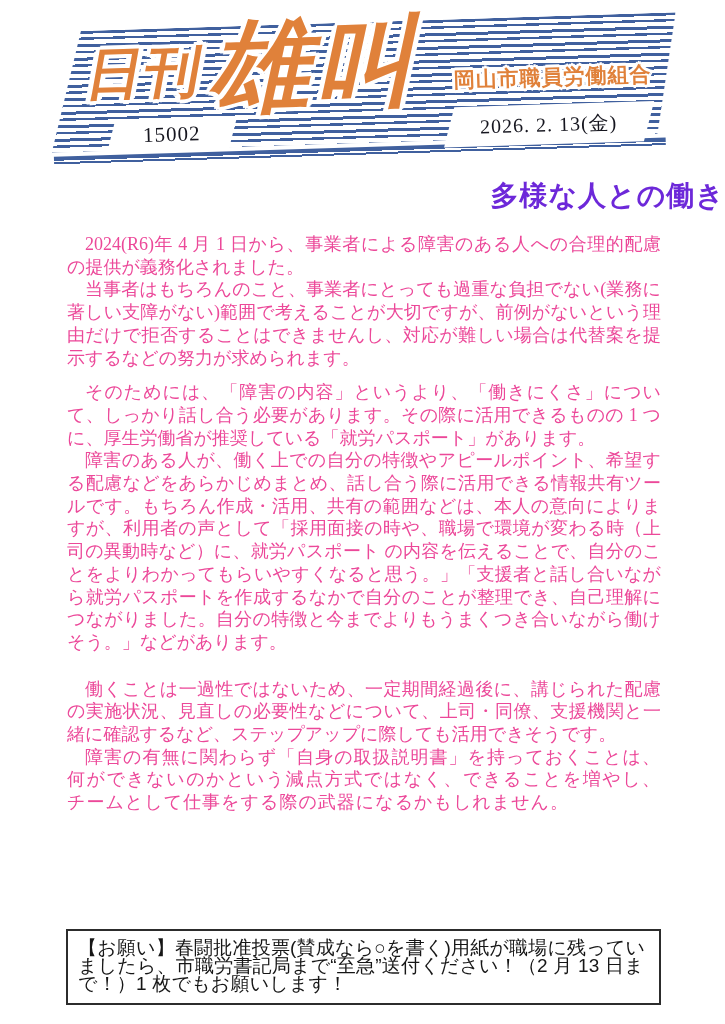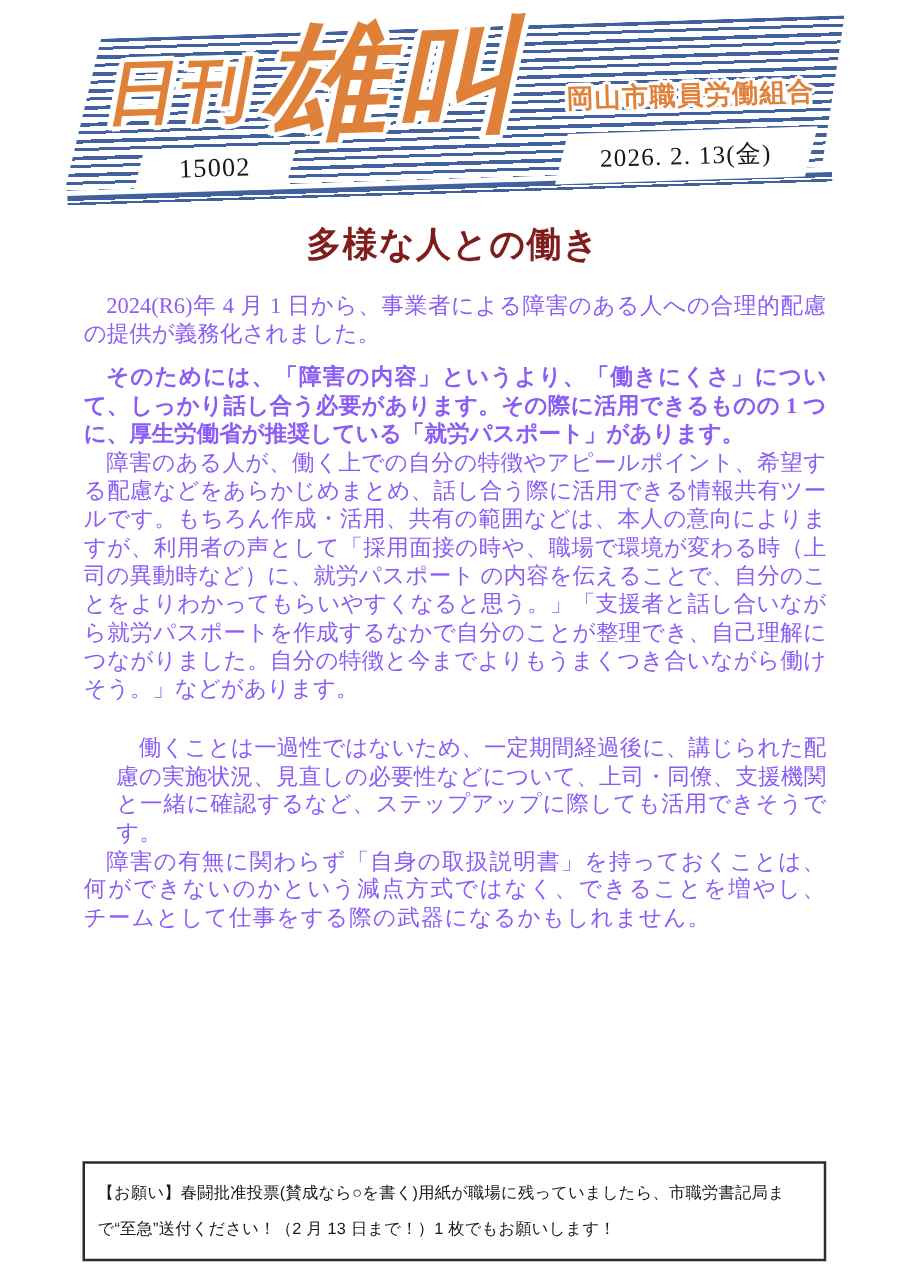--- a/index.html
+++ b/index.html
@@ -83,47 +83,47 @@
   }
   .date-box span{
     transform:skewX(16deg);
     font-family:"Liberation Serif","DejaVu Serif",serif;
     font-size:20px;color:#16161f;letter-spacing:1px;
   }
 
   
   .article-title{
     position:absolute;left:0;right:0;top:181px;
-    text-align:center;
+    text-align:right;
     font-family:"Liberation Sans","DejaVu Sans",sans-serif;
     font-weight:600;font-size:28px;line-height:1.1;
-    color:#7f1d1d;margin:0;
+    color:#6d28d9;margin:0;
     letter-spacing:1px;
   }
   .article-body{
     position:absolute;left:67px;top:233px;width:594px;
     font-size:18px;line-height:22.7px;
     text-align:justify;
-    color:#8b5cf6;
+    color:#ec4899;
   }
   .article-body p{margin:0;text-indent:1em;}
-  .article-body p.gap-sm{margin-top:12px;font-weight:bold;}
-  .article-body p.gap-lg{margin-top:24px;margin-left:26px;}
+  .article-body p.gap-sm{margin-top:12px;}
+  .article-body p.gap-lg{margin-top:24px;}
   .article-body p.spread{letter-spacing:1px;}
 
   
   .notice-box{
     position:absolute;left:66px;top:929px;width:571px;
     border:2px solid #2c2c2c;
     padding:8px 10px 10px;
     background:#ffffff;
   }
   .notice-text{
     font-family:"Liberation Sans","DejaVu Sans",sans-serif;
-    font-size:13px;line-height:29px;
+    font-size:19px;line-height:18px;
     color:#161616;letter-spacing:0.2px;
     margin:0;
   }
 </style>
 </head>
 <body>
 
 <div class="page">
 
   <div class="banner">
@@ -137,20 +137,21 @@
     </div>
     <div class="date-box">
       <span>2026. 2. 13(金)</span>
     </div>
   </div>
 
   <h1 class="article-title">多様な人との働き</h1>
 
   <div class="article-body">
     <p>2024(R6)年 4 月 1 日から、事業者による障害のある人への合理的配慮の提供が義務化されました。</p>
+    <p>当事者はもちろんのこと、事業者にとっても過重な負担でない(業務に著しい支障がない)範囲で考えることが大切ですが、前例がないという理由だけで拒否することはできませんし、対応が難しい場合は代替案を提示するなどの努力が求められます。</p>
     <p class="gap-sm">そのためには、「障害の内容」というより、「働きにくさ」について、しっかり話し合う必要があります。その際に活用できるものの 1 つに、厚生労働省が推奨している「就労パスポート」があります。</p>
     <p>障害のある人が、働く上での自分の特徴やアピールポイント、希望する配慮などをあらかじめまとめ、話し合う際に活用できる情報共有ツールです。もちろん作成・活用、共有の範囲などは、本人の意向によりますが、利用者の声として「採用面接の時や、職場で環境が変わる時（上司の異動時など）に、就労パスポート の内容を伝えることで、自分のことをよりわかってもらいやすくなると思う。」「支援者と話し合いながら就労パスポートを作成するなかで自分のことが整理でき、自己理解につながりました。自分の特徴と今までよりもうまくつき合いながら働けそう。」などがあります。</p>
     <p class="gap-lg">働くことは一過性ではないため、一定期間経過後に、講じられた配慮の実施状況、見直しの必要性などについて、上司・同僚、支援機関と一緒に確認するなど、ステップアップに際しても活用できそうです。</p>
     <p class="spread">障害の有無に関わらず「自身の取扱説明書」を持っておくことは、何ができないのかという減点方式ではなく、できることを増やし、チームとして仕事をする際の武器になるかもしれません。</p>
   </div>
 
   <div class="notice-box">
     <p class="notice-text">【お願い】春闘批准投票(賛成なら○を書く)用紙が職場に残っていましたら、市職労書記局まで“至急”送付ください！（2 月 13 日まで！）1 枚でもお願いします！</p>
   </div>
 

